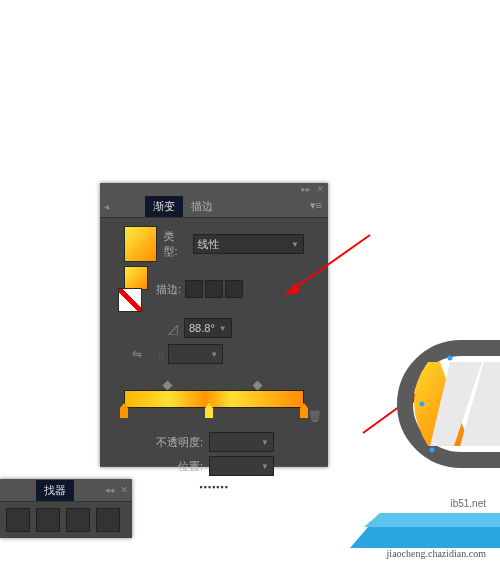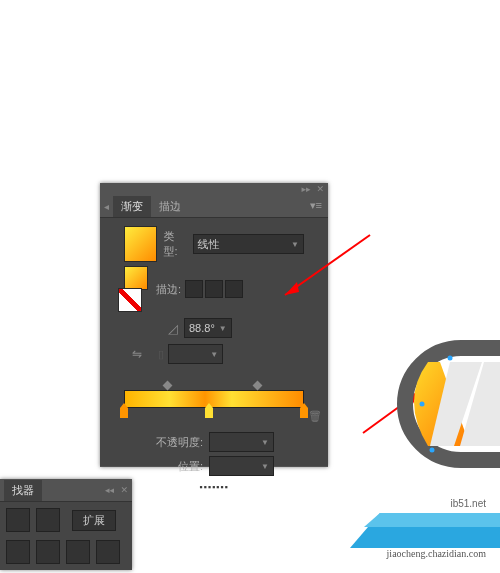--- a/index.html
+++ b/index.html
@@ -52,22 +52,23 @@
     font-size: 10px;
     margin-right: 4px;
     cursor: pointer;
   }
   .tab {
     padding: 3px 8px;
     color: #b0b0b0;
     cursor: pointer;
   }
   .tab.active {
-    background: #404040;
+    background: #0f172a;
     color: #ddd;
+    margin-left: 32px;
   }
   .tab-menu {
     position: absolute;
     right: 6px;
     top: 4px;
     color: #999;
     cursor: pointer;
   }
 
   .panel-body {
@@ -457,25 +458,20 @@
   </div>
 </div>
 
 <div class="pathfinder">
   <div class="tab-row">
     <span class="tab active">找器</span>
     <span style="position:absolute;right:18px;color:#888;font-size:9px">◂◂</span>
     <span style="position:absolute;right:4px;color:#888;font-size:9px">✕</span>
   </div>
   <div class="pf-body">
-    <div class="pf-row">
-      <span class="pf-icon"></span>
-      <span class="pf-icon"></span>
-      <span class="pf-button">扩展</span>
-    </div>
     <div class="pf-row" style="margin-bottom:0">
       <span class="pf-icon"></span>
       <span class="pf-icon"></span>
       <span class="pf-icon"></span>
       <span class="pf-icon"></span>
     </div>
   </div>
 </div>
 
 <svg class="arrow" style="left:275px;top:230px" width="100" height="80">

